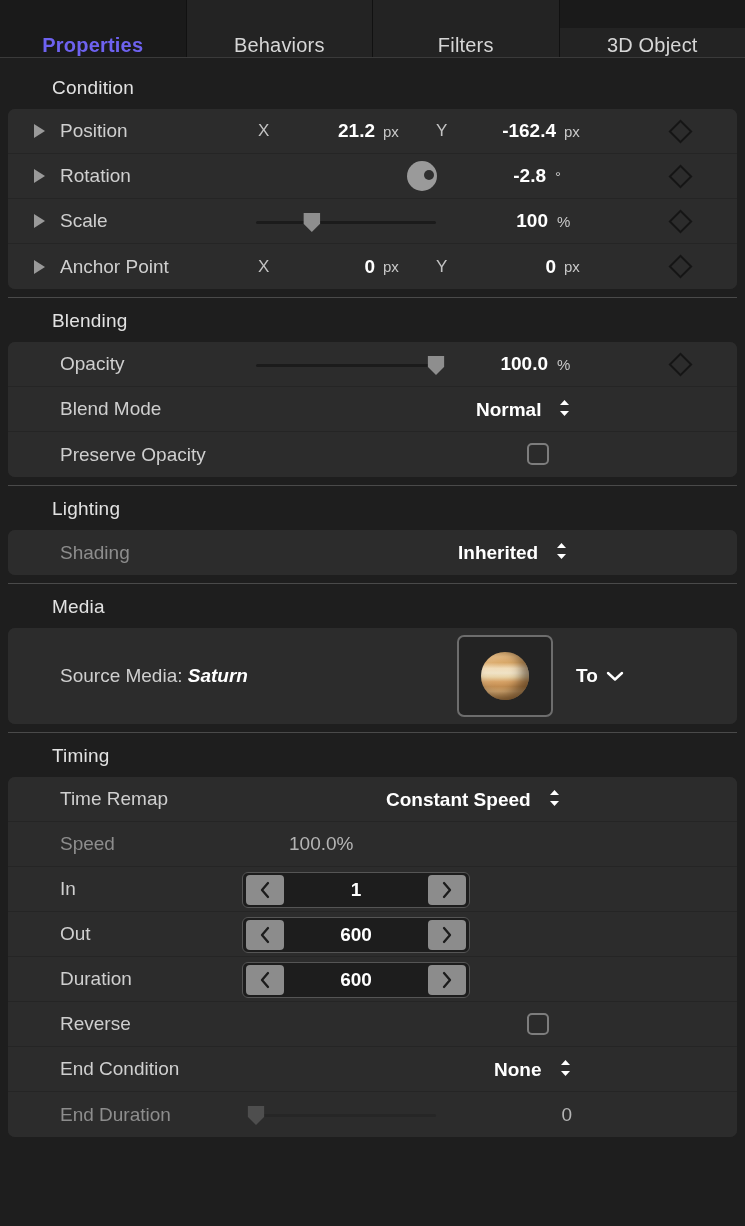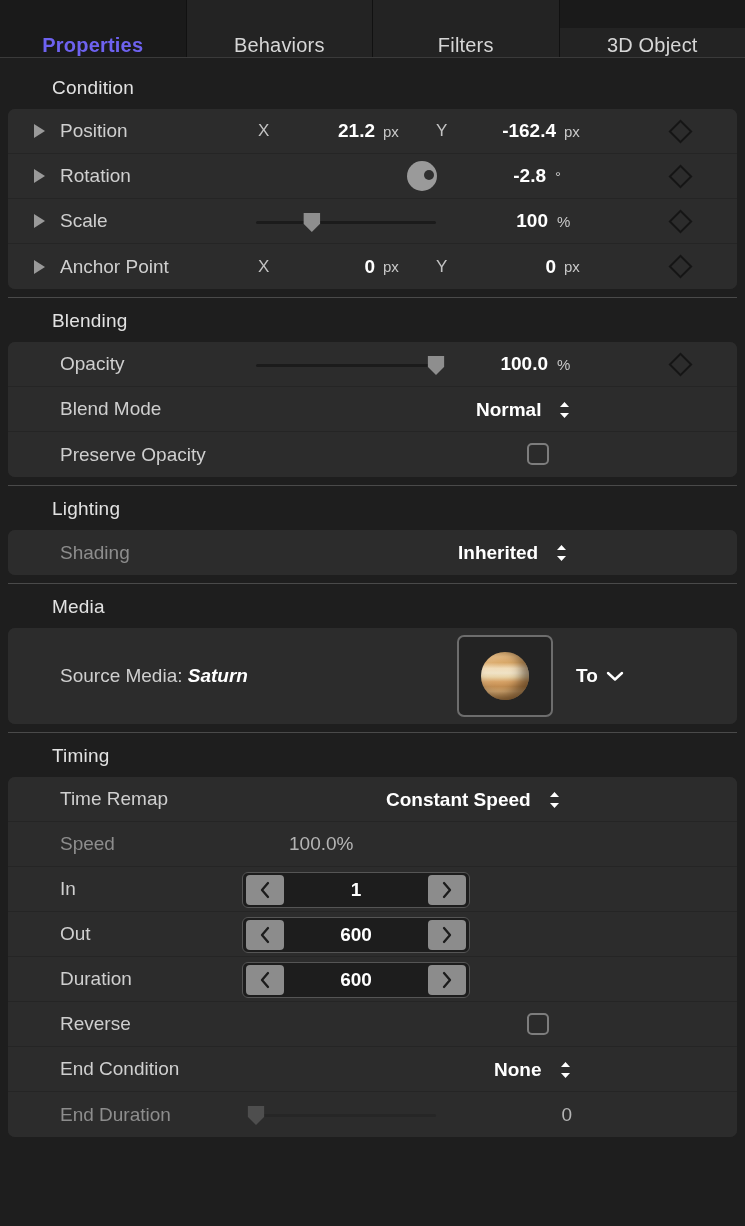--- a/index.html
+++ b/index.html
@@ -168,21 +168,20 @@
     border-radius: 50%;
     background: #2f2f2f;
     top: 9px;
     left: 17px;
   }
 
   
   .popup {
     position: absolute;
     display: flex;
-    align-items: center;
     gap: 17px;
     font-size: 19px;
     font-weight: bold;
     color: #ffffff;
   }
   .popup .updown {
     display: inline-flex;
     flex-direction: column;
     line-height: 0;
   }

